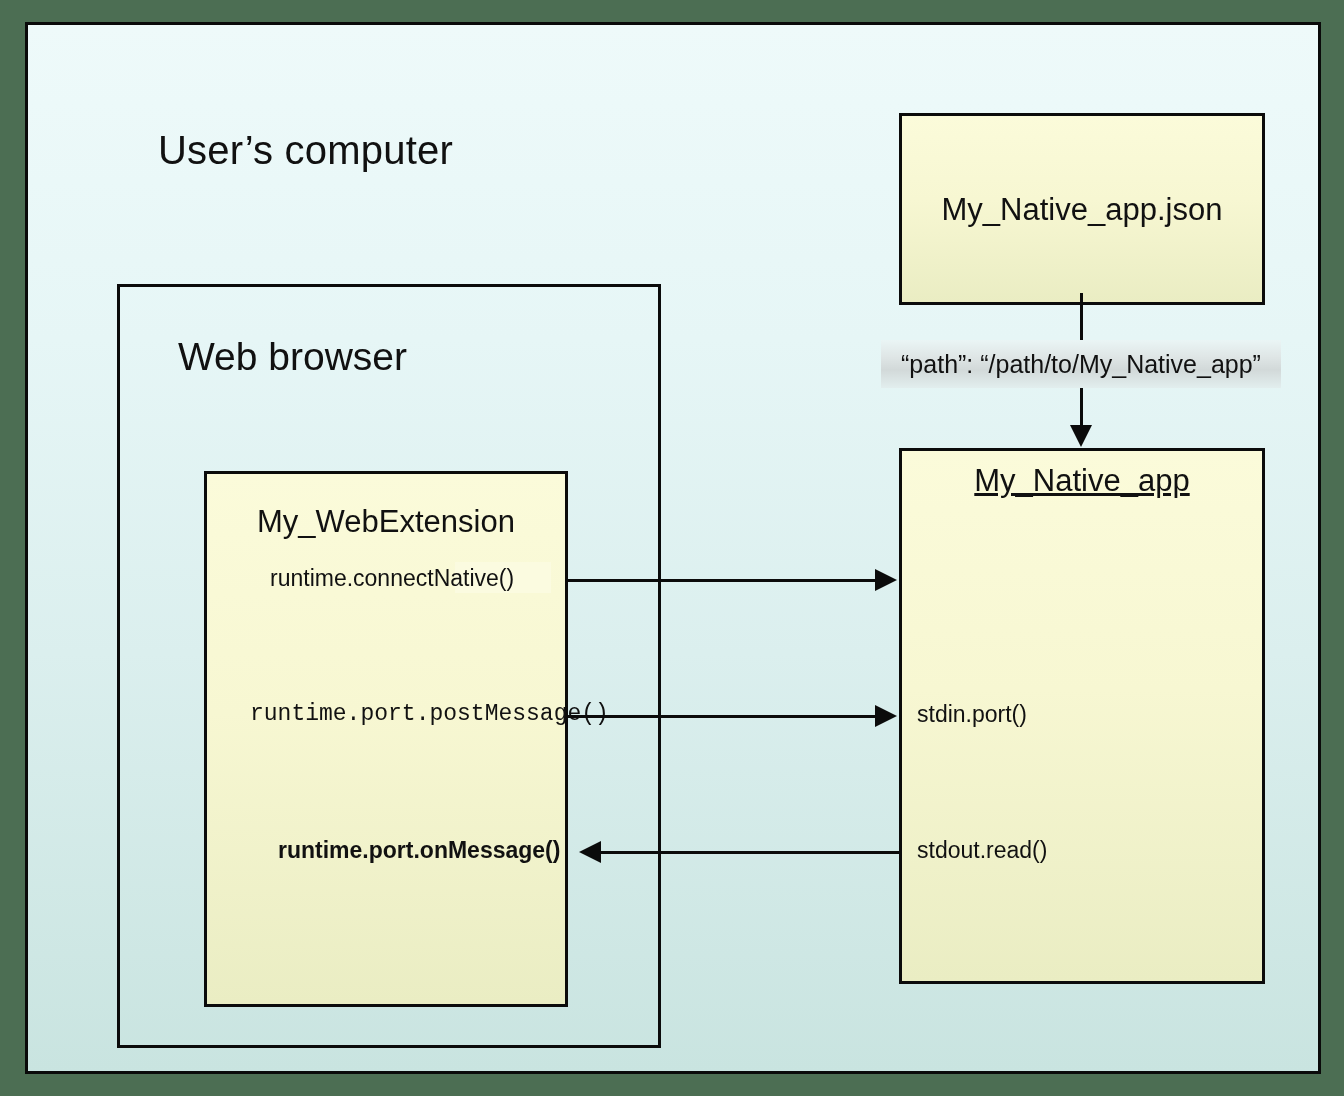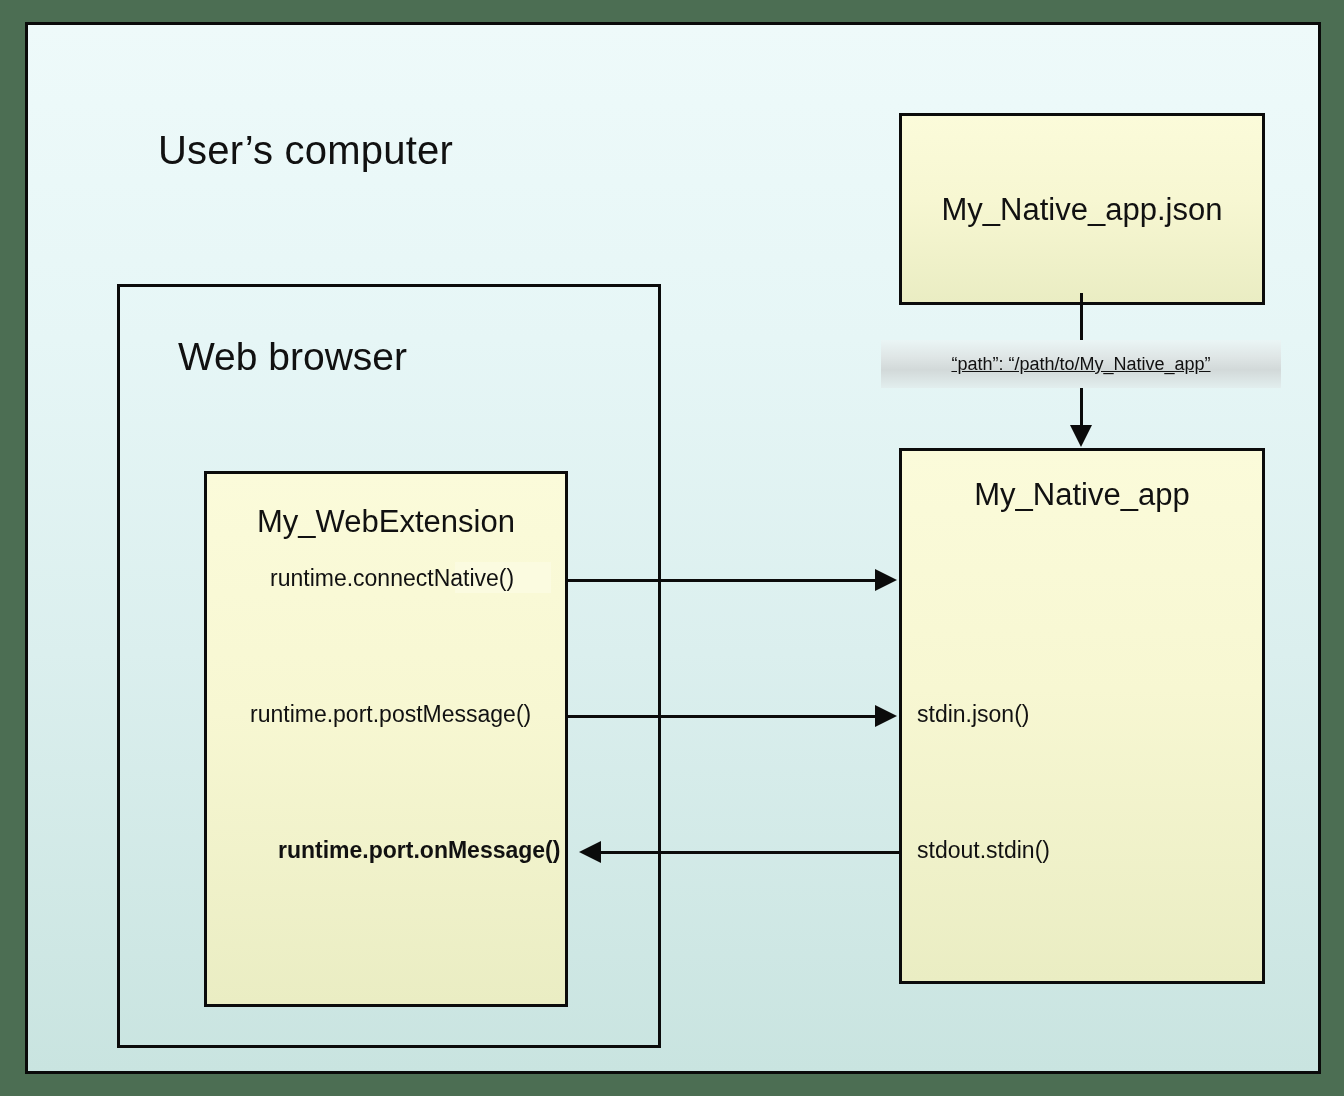--- a/index.html
+++ b/index.html
@@ -94,21 +94,21 @@
     position: absolute;
     left: 0;
     width: 100%;
     text-align: center;
     font-size: 31px;
     color: #111;
     white-space: nowrap;
   }
   #title-native-json { top: 76px; }
   #title-webextension { top: 30px; }
-  #title-native-app { top: 26px; }
+  #title-native-app { top: 12px; text-decoration: underline; }
 
   
   .api-label {
     position: absolute;
     font-size: 23px;
     color: #111;
     white-space: nowrap;
   }
   
   #highlight-connect-native {
@@ -154,24 +154,23 @@
     left: 853px;
     top: 315px;
     width: 400px;
     height: 48px;
     background: linear-gradient(to bottom, #eaf5f5 0%, #dfe6e6 35%, #d2d9d9 62%, #e2eeee 100%);
     display: flex;
     align-items: center;
     justify-content: center;
   }
   #path-annotation-text {
-    font-size: 18px;
-    color: #111;
-    white-space: nowrap;
-    text-decoration: underline;
+    font-size: 25px;
+    color: #111;
+    white-space: nowrap;
   }
 </style>
 </head>
 <body>
 
 <div id="frame">
   <div id="canvas" class="abs">
 
     <div class="abs" id="label-users-computer">User’s computer</div>
 
@@ -193,31 +192,31 @@
     <div class="arrowhead arrowhead-down" style="left:1042px; top:400px;"></div>
 
     <div class="abs yellow-box" id="box-webextension">
       <div class="box-title" id="title-webextension">My_WebExtension</div>
     </div>
 
     <div id="highlight-connect-native"></div>
 
     <div class="api-label" style="left:242px; top:540px;text-align:center;">runtime.connectNative()</div>
 
-    <div class="api-label" style="left:222px; top:676px;">runtime.port.postMessage()</div>
+    <div class="api-label" style="left:222px; top:676px;font-family:Liberation Mono, monospace;">runtime.port.postMessage()</div>
 
     <div class="api-label" style="left:250px; top:812px;font-weight:bold;">runtime.port.onMessage()</div>
 
     <div class="abs yellow-box" id="box-native-app">
       <div class="box-title" id="title-native-app">My_Native_app</div>
     </div>
 
-    <div class="api-label" style="left:889px; top:676px;">stdin.json()</div>
-
-    <div class="api-label" style="left:889px; top:812px;">stdout.stdin()</div>
+    <div class="api-label" style="left:889px; top:676px;">stdin.port()</div>
+
+    <div class="api-label" style="left:889px; top:812px;">stdout.read()</div>
 
     <div class="arrow-line arrow-h" style="left:539px; top:554px; width:310px;"></div>
     <div class="arrowhead arrowhead-right" style="left:847px; top:544px;"></div>
 
     <div class="arrow-line arrow-h" style="left:539px; top:690px; width:310px;"></div>
     <div class="arrowhead arrowhead-right" style="left:847px; top:680px;"></div>
 
     <div class="arrow-line arrow-h" style="left:573px; top:826px; width:298px;"></div>
     <div class="arrowhead arrowhead-left" style="left:551px; top:816px;"></div>
 

